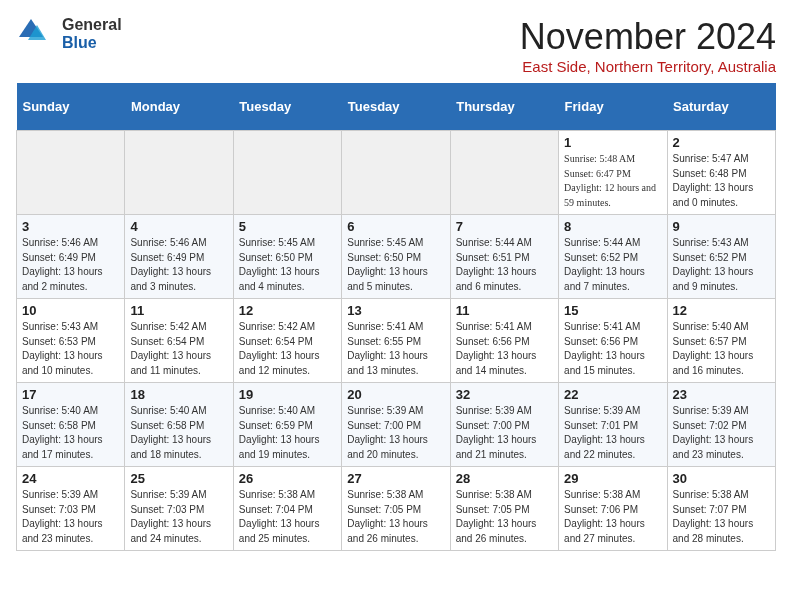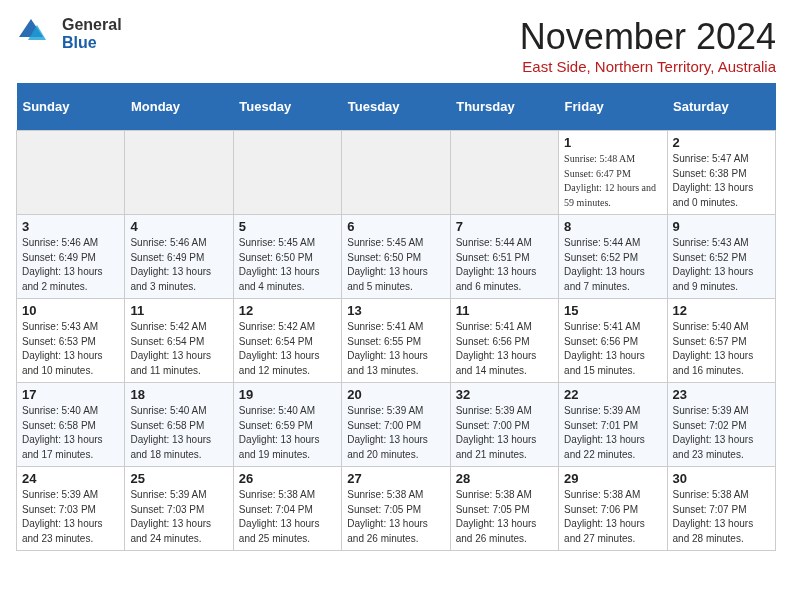--- a/index.html
+++ b/index.html
@@ -132,21 +132,21 @@
         <td class="empty-cell"></td>
         <td>
           <div class="day-num">1</div>
           <div class="day-detail" style="white-space: pre-line; font-family: Liberation Serif, serif;">Sunrise: 5:48 AM
 Sunset: 6:47 PM
 Daylight: 12 hours and 59 minutes.</div>
         </td>
         <td>
           <div class="day-num">2</div>
           <div class="day-detail" style="white-space: pre-line;">Sunrise: 5:47 AM
-Sunset: 6:38 PM
+Sunset: 6:48 PM
 Daylight: 13 hours and 0 minutes.</div>
         </td>
       </tr>
       <tr>
         <td>
           <div class="day-num">3</div>
           <div class="day-detail" style="white-space: pre-line;">Sunrise: 5:46 AM
 Sunset: 6:49 PM
 Daylight: 13 hours and 2 minutes.</div>
         </td>

